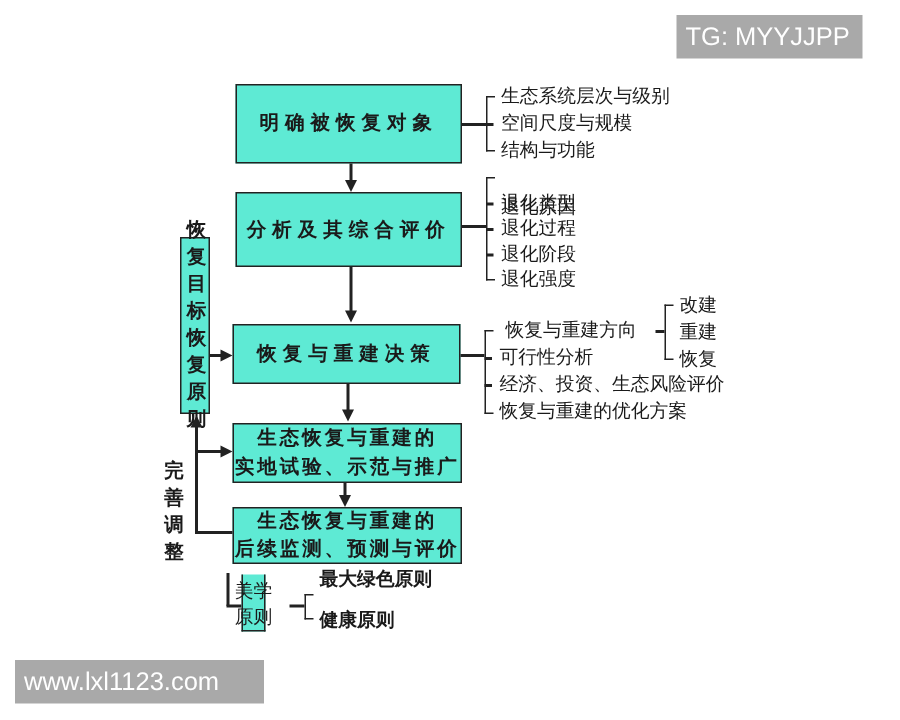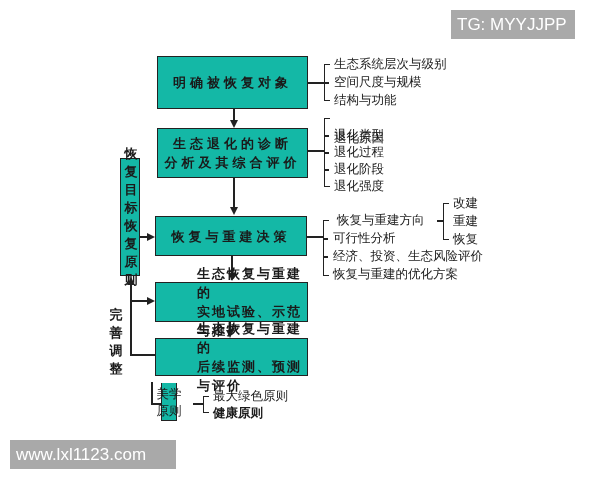--- a/index.html
+++ b/index.html
@@ -3,27 +3,27 @@
 <meta charset="utf-8">
 <style>
   html, body { margin: 0; padding: 0; }
   body {
     width: 600px; height: 480px; position: relative; overflow: hidden;
     background: #ffffff;
     font-family: "DejaVu Sans", sans-serif;
     color: #1a1a1a;
   }
   .box {
-    position: absolute; border: 1.5px solid #222; background: #14b8a6;
+    position: absolute; border: 1.5px solid #222; background: #5eead4;
     box-sizing: border-box;
     display: flex; flex-direction: column; justify-content: center; align-items: center;
     font-size: 13px; line-height: 19px; letter-spacing: 4px;
     font-weight: bold;
   }
-  .box.tight { letter-spacing: 2px; padding-left: 41px; }
+  .box.tight { letter-spacing: 2px; }
   .line { position: absolute; background: #222; }
   .arrow-down {
     position: absolute; width: 0; height: 0;
     border-left: 4px solid transparent; border-right: 4px solid transparent;
     border-top: 8px solid #222;
   }
   .arrow-right {
     position: absolute; width: 0; height: 0;
     border-top: 4px solid transparent; border-bottom: 4px solid transparent;
     border-left: 8px solid #222;
@@ -66,21 +66,20 @@
 <div class="bracket" style="left:324px; top:64px; width:6px; height:37px;"></div>
 <div class="tick" style="left:324px; top:82px;"></div>
 <div class="txt" style="left:334px; top:55px;">生态系统层次与级别</div>
 <div class="txt" style="left:334px; top:73px;">空间尺度与规模</div>
 <div class="txt" style="left:334px; top:91px;">结构与功能</div>
 
 <div class="line" style="left:233px; top:109px; width:1.5px; height:12px;"></div>
 <div class="arrow-down" style="left:230px; top:120px;"></div>
 
 <div class="box" style="left:157px; top:128px; width:151px; height:50px;">
-  <div>生态退化的诊断</div>
   <div>分析及其综合评价</div>
 </div>
 <div class="line" style="left:308px; top:150px; width:16px; height:1.5px;"></div>
 <div class="bracket" style="left:324px; top:118px; width:6px; height:69px;"></div>
 <div class="tick" style="left:324px; top:135px;"></div>
 <div class="tick" style="left:324px; top:152px;"></div>
 <div class="tick" style="left:324px; top:169px;"></div>
 <div class="txt" style="left:334px; top:109px;margin-top:20px;">退化原因</div>
 <div class="txt" style="left:334px; top:126px;">退化类型</div>
 <div class="txt" style="left:334px; top:143px;">退化过程</div>
@@ -138,14 +137,14 @@
 <div class="arrow-right" style="left:147px; top:297px;"></div>
 <div class="vtext" style="left:108px; top:306px;">完善调整</div>
 
 <div class="line" style="left:151px; top:382px; width:1.5px; height:22px;"></div>
 <div class="line" style="left:151px; top:403px; width:10px; height:1.5px;"></div>
 <div class="box" style="left:161px; top:383px; width:16px; height:38px; font-size:12.5px; line-height:17px; letter-spacing:0; font-weight:normal; border-top:none;">
   <div style="width:28px; text-align:center; word-break:break-all;">美学原则</div>
 </div>
 <div class="line" style="left:193px; top:403px; width:10px; height:1.5px;"></div>
 <div class="bracket" style="left:203px; top:396px; width:6px; height:17px;"></div>
-<div class="txt" style="left:213px; top:387px; font-weight:normal;">最大绿色原则</div>
+<div class="txt" style="left:213px; top:377px; font-weight:bold;">最大绿色原则</div>
 <div class="txt" style="left:213px; top:404px; font-weight:bold;">健康原则</div>
 
 </body></html>

